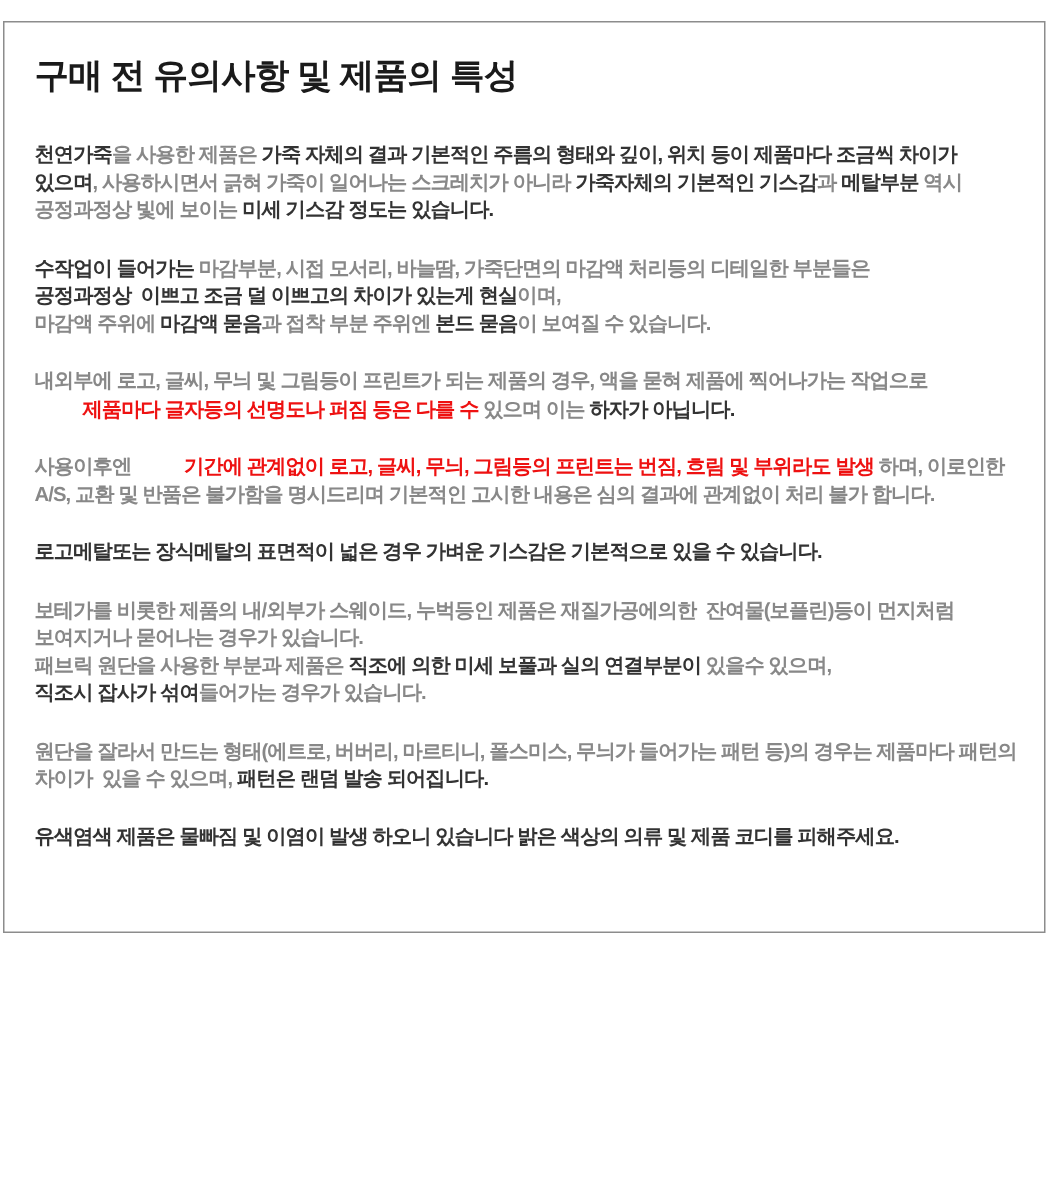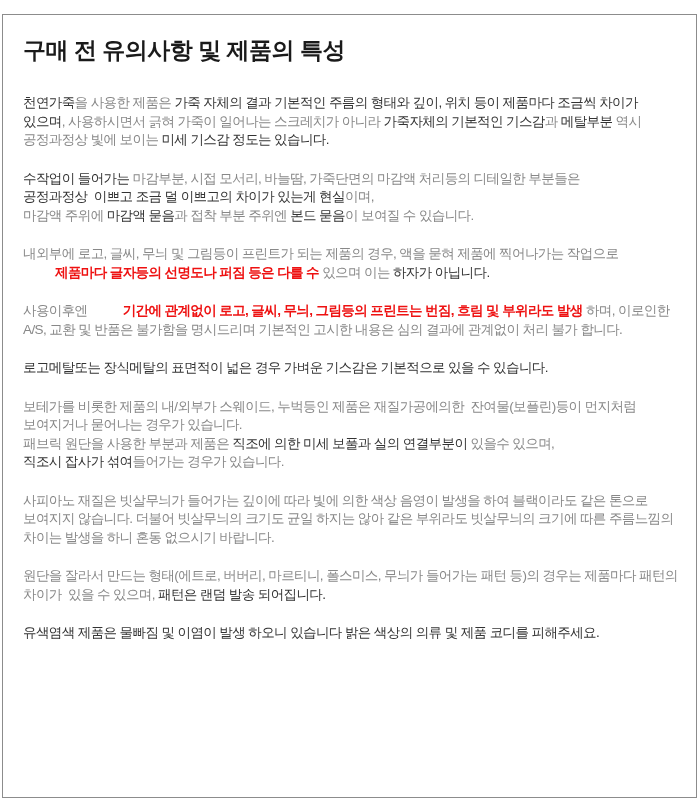--- a/index.html
+++ b/index.html
@@ -9,54 +9,53 @@
     width: 699px;
     height: 800px;
     overflow: hidden;
     font-family: "Liberation Sans", "DejaVu Sans", sans-serif;
   }
   .notice-panel {
     position: absolute;
     left: 2px;
     top: 14px;
     width: 695px;
-    height: 784px;
+    height: 608px;
     box-sizing: border-box;
     border: 1px solid var(--c-border, #8c8c8c);
     background: #ffffff;
     padding: 18px 8px 0 20px;
   }
   .page-title {
     margin: 2px 0 28px 0;
     font-size: 23px;
     font-weight: bold;
     letter-spacing: -0.5px;
     color: var(--c-title, #1a1a1a);
   }
   .para {
     margin: 0 0 20px 0;
     font-size: 13.5px;
     line-height: 18.5px;
     letter-spacing: -0.6px;
     white-space: pre-wrap;
     color: var(--c-normal, #888888);
   }
-  .seg-normal { color: var(--c-normal, #888888); font-weight: normal; }
-  .seg-bold   { color: var(--c-bold, #333333);   font-weight: normal; margin-top: 18px; }
+  .seg-normal { color: var(--c-normal, #888888); font-weight: bold; }
+  .seg-bold   { color: var(--c-bold, #333333);   font-weight: bold; margin-top: 18px; }
   .seg-red    { color: var(--c-red, #ee1111);    font-weight: bold; margin-left: 32px; }
 </style>
 </head>
 <body>
 
 <div class="notice-panel">
   <h1 class="page-title">구매 전 유의사항 및 제품의 특성</h1>
   <div>
       <p class="para"><span class="seg-bold">천연가죽</span><span class="seg-normal">을 사용한 제품은 </span><span class="seg-bold">가죽 자체의 결과 기본적인 주름의 형태와 깊이, 위치 등이 제품마다 조금씩 차이가</span><br><span class="seg-bold">있으며</span><span class="seg-normal">, 사용하시면서 긁혀 가죽이 일어나는 스크레치가 아니라 </span><span class="seg-bold">가죽자체의 기본적인 기스감</span><span class="seg-normal">과 </span><span class="seg-bold">메탈부분</span><span class="seg-normal"> 역시</span><br><span class="seg-normal">공정과정상 빛에 보이는 </span><span class="seg-bold">미세 기스감 정도는 있습니다.</span></p>
       <p class="para"><span class="seg-bold">수작업이 들어가는 </span><span class="seg-normal">마감부분, 시접 모서리, 바늘땀, 가죽단면의 마감액 처리등의 디테일한 부분들은</span><br><span class="seg-bold">공정과정상  이쁘고 조금 덜 이쁘고의 차이가 있는게 현실</span><span class="seg-normal">이며,</span><br><span class="seg-normal">마감액 주위에 </span><span class="seg-bold">마감액 묻음</span><span class="seg-normal">과 접착 부분 주위엔 </span><span class="seg-bold">본드 묻음</span><span class="seg-normal">이 보여질 수 있습니다.</span></p>
       <p class="para"><span class="seg-normal">내외부에 로고, 글씨, 무늬 및 그림등이 프린트가 되는 제품의 경우, 액을 묻혀 제품에 찍어나가는 작업으로</span><br><span class="seg-red">제품마다 글자등의 선명도나 퍼짐 등은 다를 수 </span><span class="seg-normal">있으며 이는 </span><span class="seg-bold">하자가 아닙니다.</span></p>
       <p class="para"><span class="seg-normal">사용이후엔 </span><span class="seg-red">기간에 관계없이 로고, 글씨, 무늬, 그림등의 프린트는 번짐, 흐림 및 부위라도 발생 </span><span class="seg-normal">하며, 이로인한</span><br><span class="seg-normal">A/S, 교환 및 반품은 불가함을 명시드리며 기본적인 고시한 내용은 심의 결과에 관계없이 처리 불가 합니다.</span></p>
       <p class="para"><span class="seg-bold">로고메탈또는 장식메탈의 표면적이 넓은 경우 가벼운 기스감은 기본적으로 있을 수 있습니다.</span></p>
       <p class="para"><span class="seg-normal">보테가를 비롯한 제품의 내/외부가 스웨이드, 누벅등인 제품은 재질가공에의한  잔여물(보플린)등이 먼지처럼</span><br><span class="seg-normal">보여지거나 묻어나는 경우가 있습니다.</span><br><span class="seg-normal">패브릭 원단을 사용한 부분과 제품은 </span><span class="seg-bold">직조에 의한 미세 보풀과 실의 연결부분이 </span><span class="seg-normal">있을수 있으며,</span><br><span class="seg-bold">직조시 잡사가 섞여</span><span class="seg-normal">들어가는 경우가 있습니다.</span></p>
-      <p class="para"><span class="seg-normal">사피아노 재질은 빗살무늬가 들어가는 깊이에 따라 빛에 의한 색상 음영이 발생을 하여 블랙이라도 같은 톤으로</span><br><span class="seg-normal">보여지지 않습니다. 더불어 빗살무늬의 크기도 균일 하지는 않아 같은 부위라도 빗살무늬의 크기에 따른 주름느낌의</span><br><span class="seg-normal">차이는 발생을 하니 혼동 없으시기 바랍니다.</span></p>
       <p class="para"><span class="seg-normal">원단을 잘라서 만드는 형태(에트로, 버버리, 마르티니, 폴스미스, 무늬가 들어가는 패턴 등)의 경우는 제품마다 패턴의</span><br><span class="seg-normal">차이가  있을 수 있으며, </span><span class="seg-bold">패턴은 랜덤 발송 되어집니다.</span></p>
       <p class="para"><span class="seg-bold">유색염색 제품은 물빠짐 및 이염이 발생 하오니 있습니다 밝은 색상의 의류 및 제품 코디를 피해주세요.</span></p>
     </div>
 </div>
 
 </body></html>

